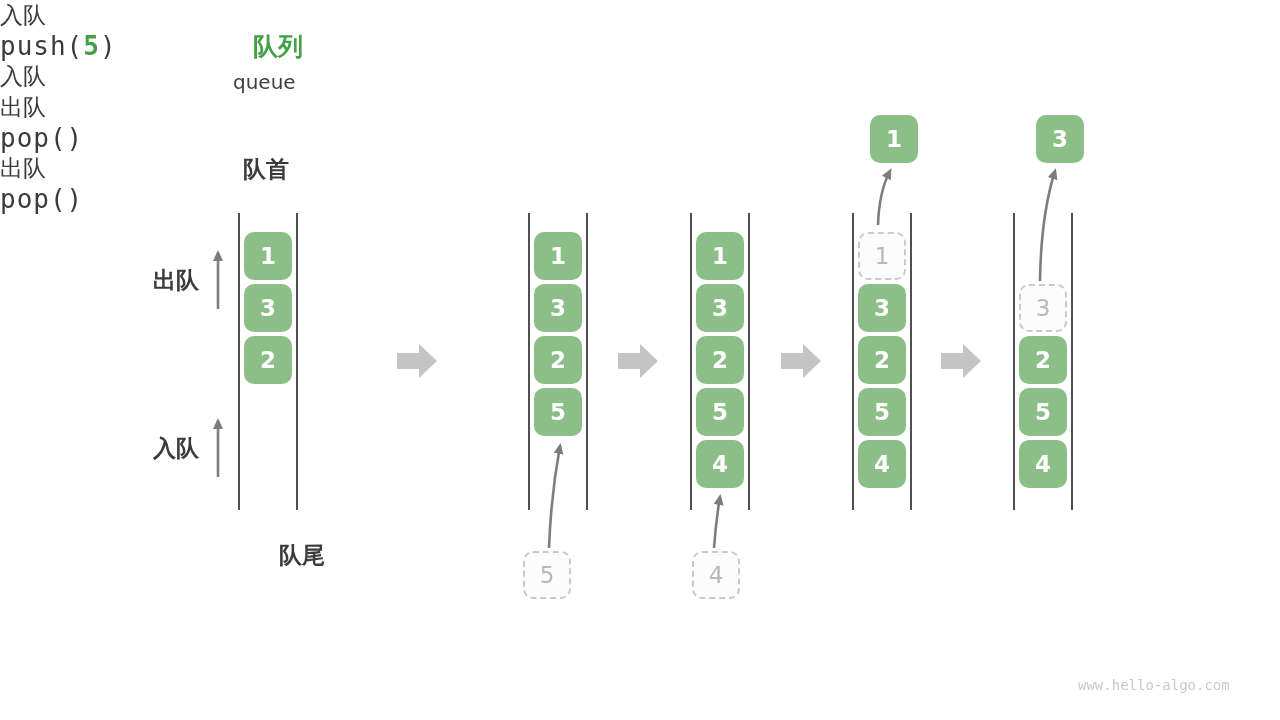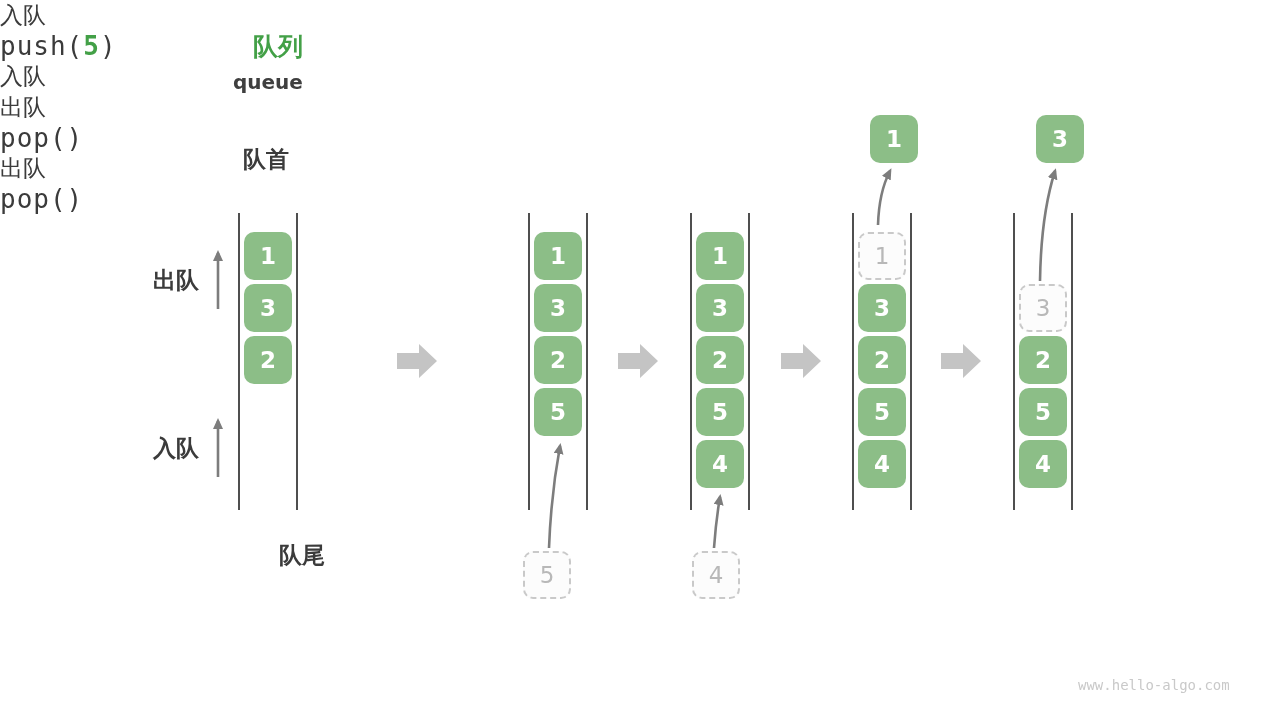--- a/index.html
+++ b/index.html
@@ -4,21 +4,21 @@
 <style>
   * { margin:0; padding:0; box-sizing:border-box; }
   html,body { width:1280px; height:720px; background:#ffffff; overflow:hidden; }
   #canvas {
     position:relative; width:1280px; height:720px;
     font-family:"DejaVu Sans", sans-serif;
     color:var(--dark,#3b3b3b);
   }
   .abs { position:absolute; }
   .title-zh { font-size:25px; font-weight:bold; color:var(--green-text,#43a047); }
-  .title-en { font-size:20px; color:#3f3f3f;font-weight:bold; }
+  .title-en { font-size:20px; color:#3f3f3f; }
   .zh-bold  { font-size:23px; font-weight:bold; color:var(--dark,#3b3b3b); }
   .zh       { font-size:23px; color:var(--dark,#3b3b3b); }
   .code     { font-family:"DejaVu Sans Mono", monospace; font-size:26px; color:var(--dark,#3b3b3b); letter-spacing:1px; }
   .code .arg { color:var(--green-text,#43a047); font-weight:bold; }
   .vline { position:absolute; width:2px; background:var(--rail,#4f4f4f); }
   .qbox {
     position:absolute; width:48px; height:48px; border-radius:10px;
     background:var(--green-box,#8cbe87); color:#ffffff;
     font-size:23px; font-weight:bold;
     display:flex; align-items:center; justify-content:center;
@@ -34,21 +34,21 @@
   #svg-layer { position:absolute; left:0; top:0; width:1280px; height:720px; pointer-events:none; }
 </style>
 </head>
 <body>
 
 <div id="canvas">
 
   <div class="abs title-zh" style="left:241px; top:30px;margin-left:12px;">队列</div>
   <div class="abs title-en" style="left:233px; top:70px;">queue</div>
 
-  <div class="abs zh-bold" style="left:243px; top:144px;">队首</div>
+  <div class="abs zh-bold" style="left:243px; top:154px;">队首</div>
   <div class="abs zh-bold" style="left:243px; top:540px;margin-left:36px;">队尾</div>
   <div class="abs zh-bold" style="left:153px; top:265px;">出队</div>
   <div class="abs zh-bold" style="left:153px; top:433px;">入队</div>
 
   <svg id="svg-layer">
     <defs>
       <marker id="ah" markerUnits="userSpaceOnUse" markerWidth="14" markerHeight="12" refX="8" refY="5" orient="auto">
         <path d="M0,0 L11,5 L0,10 Z" style="fill:var(--thin-arrow,#7d7d7d);"></path>
       </marker>
     </defs>

